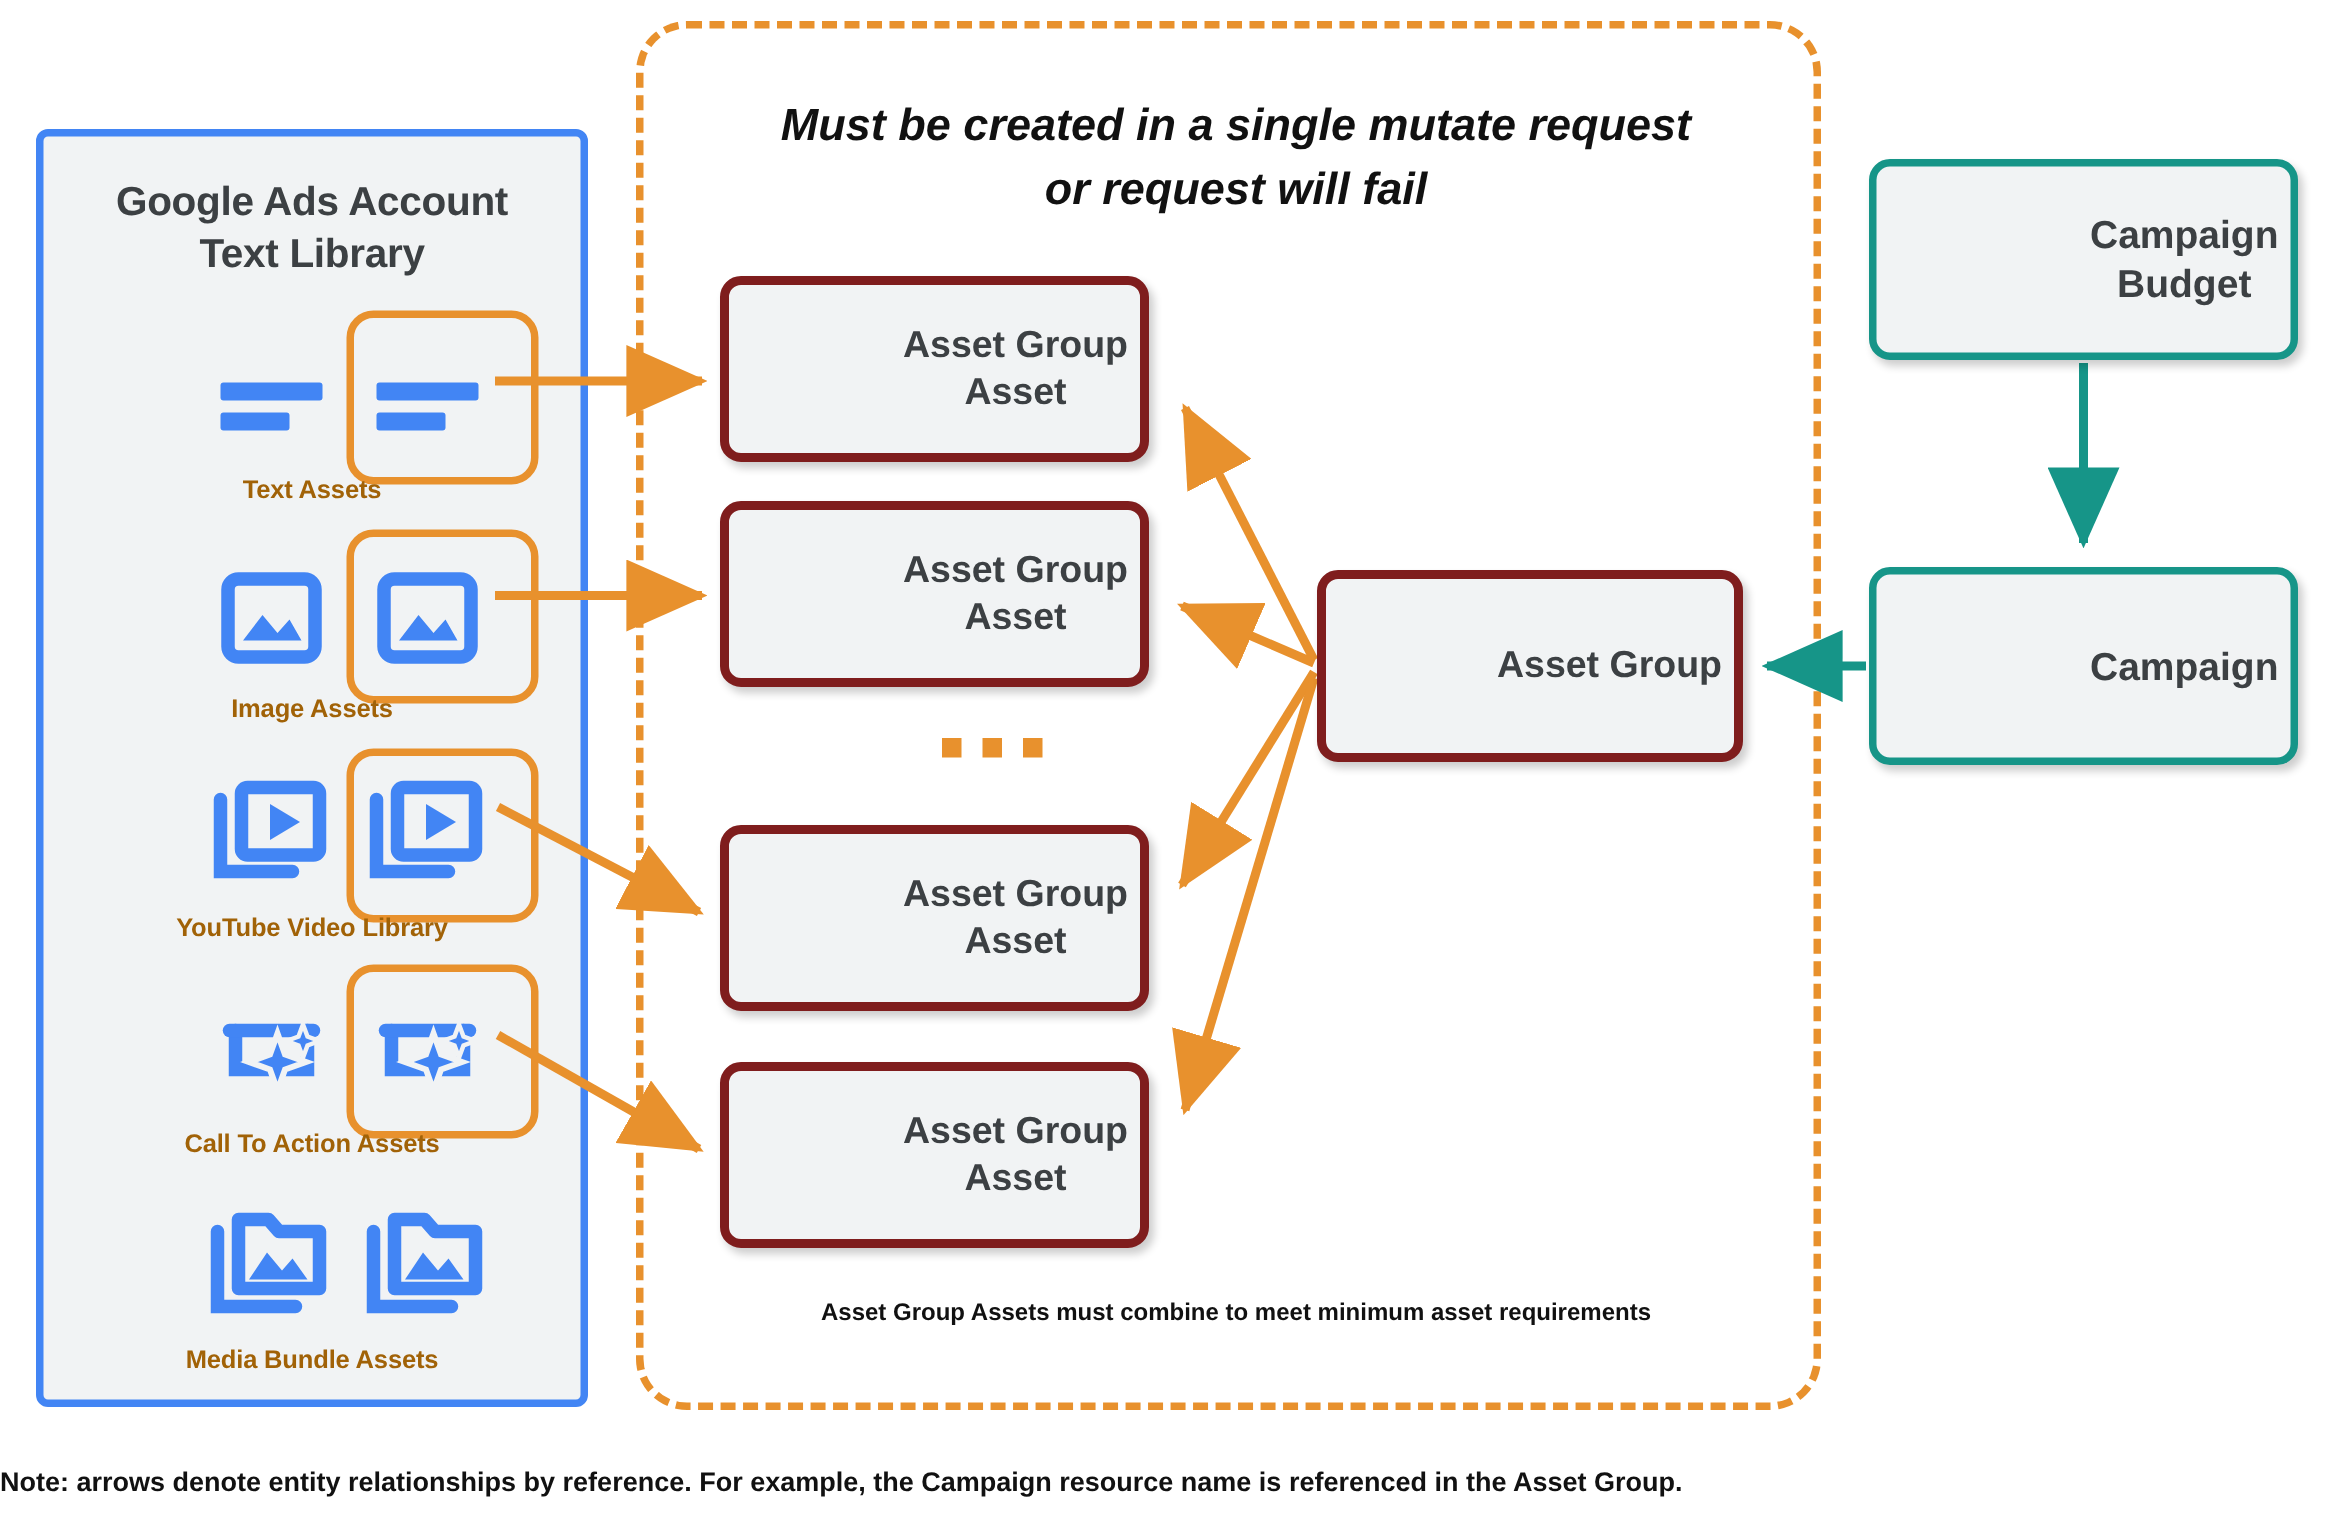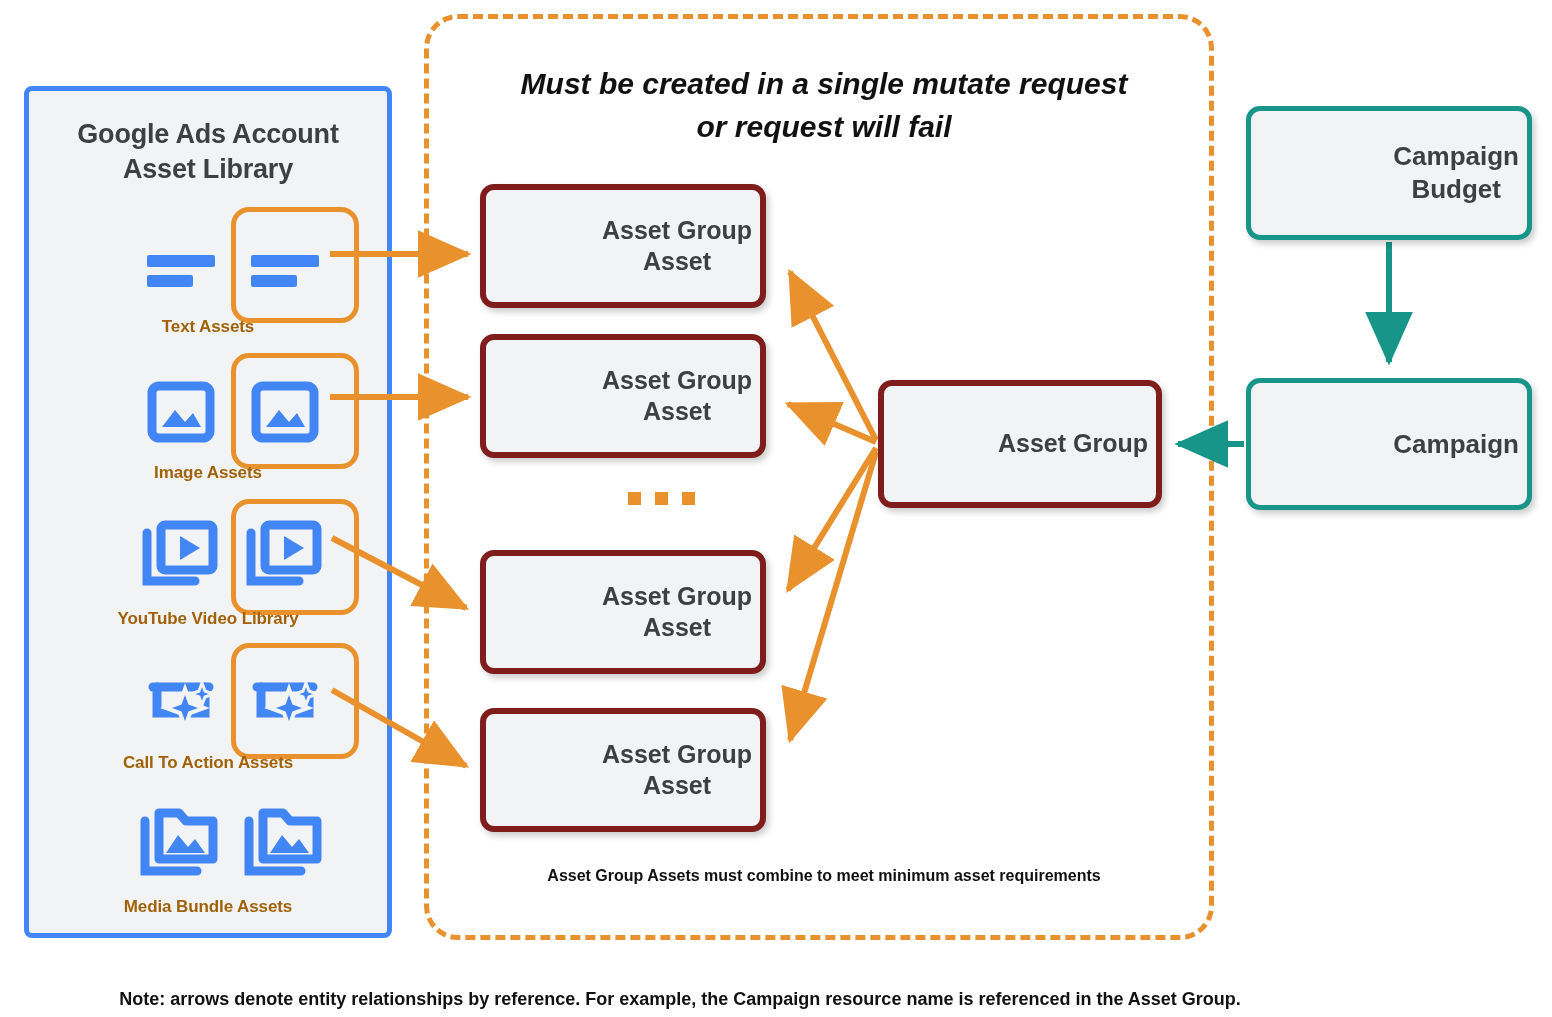--- a/index.html
+++ b/index.html
@@ -78,33 +78,33 @@
   .asset-group-node{left:878px;top:380px;width:284px;height:128px;font-size:25px;}
   .campaign-budget-node{left:1246px;top:106px;width:286px;height:134px;font-size:26px;}
   .campaign-node{left:1246px;top:378px;width:286px;height:132px;font-size:26px;}
 
   
   .ellipsis{position:absolute;left:628px;top:492px;display:flex;gap:14px;z-index:6;}
   .ellipsis i{display:block;width:13px;height:13px;background:#e8912d;}
 
   
   .note{
-    position:absolute;left:0;top:978px;width:1360px;text-align:center;
-    font-size:18px;font-weight:bold;color:#111111;margin-top:11px;
+    position:absolute;left:0;top:978px;width:1360px;text-align:left;
+    font-size:18px;font-weight:bold;color:#111111;
   }
 </style>
 </head>
 <body>
 
 <div id="stage">
 
   <div class="asset-library">
     <div class="library-title">
       <div>Google Ads Account</div>
-      <div>Asset Library</div>
+      <div>Text Library</div>
     </div>
 
     <div class="asset-row" style="top:126px;">
       <div class="icon-pair">
         <div class="icon-slot left">
           <svg viewBox="0 0 96 96" width="96" height="96">
             <rect x="14" y="38" width="68" height="12" rx="2" fill="#4285f4"></rect>
             <rect x="14" y="58" width="46" height="12" rx="2" fill="#4285f4"></rect>
           </svg>
         </div>

